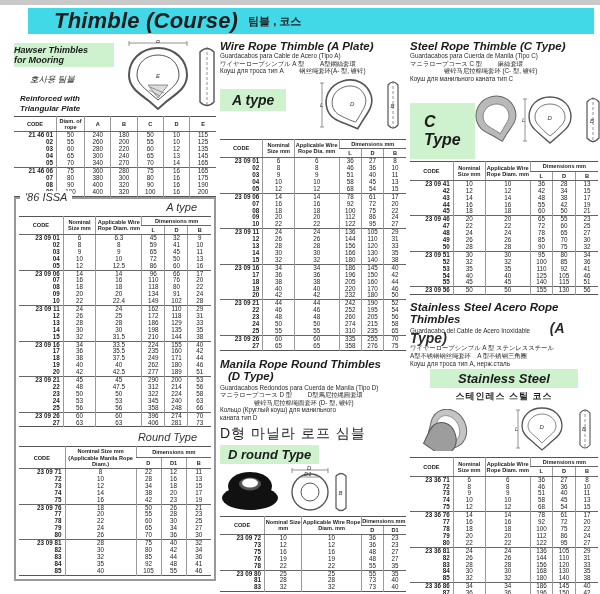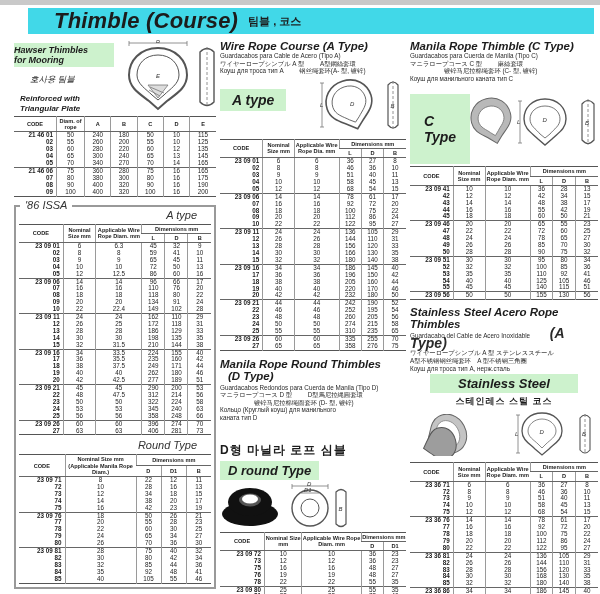--- a/index.html
+++ b/index.html
@@ -43,31 +43,31 @@
   table.spec td.code{text-align:right;font-weight:bold;padding-right:3px;white-space:nowrap;}
   table.spec tbody{border-top:1px solid #666;}
 
   
   .hawser-head{display:flex;gap:2px;}
   .hawser-left{width:104px;flex:none;padding-top:3px;}
   .hawser-badge{width:100px;padding:2px 0;font-size:9px;line-height:10px;}
   .kr-italic{font-style:italic;font-size:8.5px;margin:7px 0 0 16px;}
   .note{font-style:italic;font-weight:bold;font-size:8px;line-height:9.5px;margin:8px 0 0 6px;}
 
-  .issa-box{position:relative;border:2px solid #999;margin-top:8px;padding:2px 3px 3px 3px;}
+  .issa-box{position:relative;border:2px solid #999;margin-top:0;padding:2px 3px 3px 3px;}
   .issa-label{position:absolute;top:-8px;left:4px;background:#fff;padding:0 5px;
               font-style:italic;font-size:11px;color:#333;}
   .type-label{font-style:italic;font-size:11px;color:#333;text-align:right;padding-right:14px;line-height:13px;}
 
   
   .mid-badge{font-size:14px;padding:3px 12px;margin-top:14px;}
-  .c-badge{font-size:14px;padding:19px 14px;margin-top:12px;}
+  .c-badge{font-size:16px;padding:10px 14px;margin-top:21px;}
   .ss-badge{font-size:13px;padding:2px 28px;margin-top:2px;}
   .d-badge{font-size:13px;padding:2px 8px;margin-top:2px;}
-  .kr-line{font-size:12px;font-weight:bold;margin-top:20px;letter-spacing:1px;}
+  .kr-line{font-size:14px;font-weight:normal;margin-top:3px;letter-spacing:1px;}
   .ss-kr{font-size:9px;font-weight:bold;margin-top:2px;text-align:center;letter-spacing:1px;}
   .title-suffix{font-style:italic;font-weight:bold;font-size:14px;margin-left:18px;}
   .photo-row{display:flex;align-items:center;gap:4px;margin-top:2px;}
 </style>
 </head>
 <body>
 
 <div class="page">
 
   <div class="banner">
@@ -595,21 +595,21 @@
                 <td>105</td>
                 <td>55</td>
                 <td>46</td>
               </tr>
             </tbody>
           </table>
       </div>
     </div>
 
     <div class="col col-mid">
-      <div class="sec-title">Wire Rope Course (A Type)</div>
+      <div class="sec-title">Wire Rope Thimble (A Plate)</div>
       <div class="sub">Guardacabos para Cable de Acero (Tipo A)</div>
       <div class="sub">
         <span>ワイヤーロープシンブル A 型</span><span class="gap"></span>
         <span>A型鋼絲套環</span>
       </div>
       <div class="sub">
         <span>Коуш для троса тип A</span><span class="gap"></span>
         <span>钢丝绳套环(A- 型, 镀锌)</span>
       </div>
 
@@ -990,21 +990,21 @@
               <td>32</td>
               <td>32</td>
               <td>73</td>
               <td>40</td>
             </tr>
           </tbody>
         </table>
     </div>
 
     <div class="col col-right">
-      <div class="sec-title">Manila Rope Thimble (C Type)</div>
+      <div class="sec-title">Steel Rope Thimble (C Type)</div>
       <div class="sub">Guardacabos para Cuerda de Manila (Tipo C)</div>
       <div class="sub">
         <span>マニラロープコース C 型</span><span class="gap"></span>
         <span>麻絲套環</span>
       </div>
       <div class="sub indent">镀锌马尼拉棉绳套环 (C- 型, 镀锌)</div>
       <div class="sub">Коуш для манильного каната тип C</div>
 
       <div class="row" style="justify-content:space-between;align-items:center;">
         <span class="badge c-badge">C Type</span>

